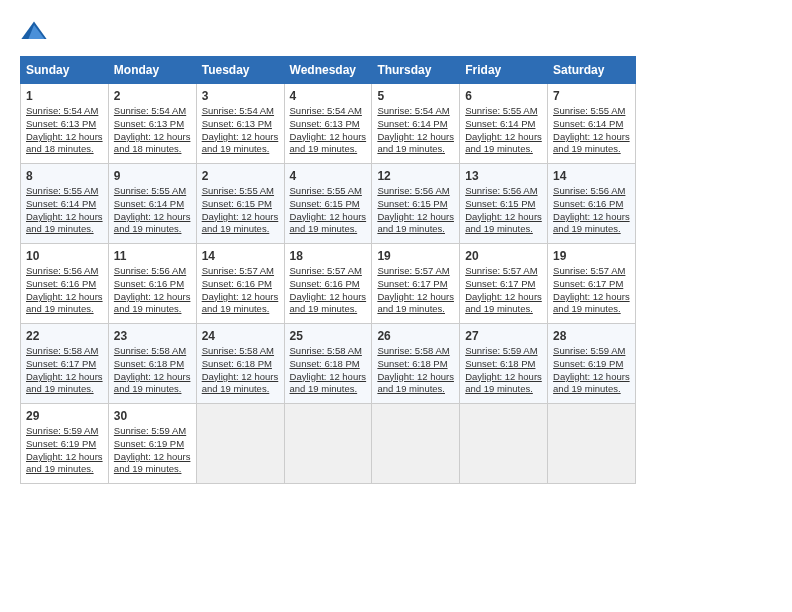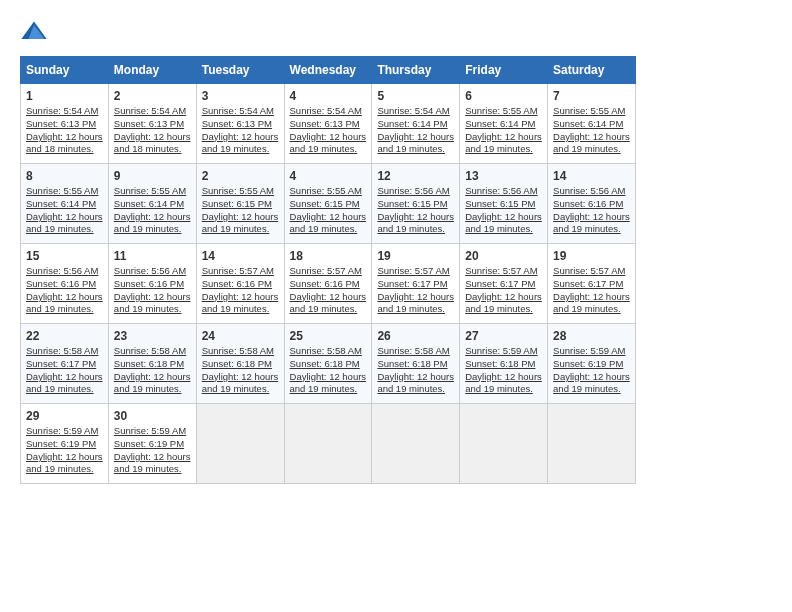--- a/index.html
+++ b/index.html
@@ -192,21 +192,21 @@
         <span class="day-num">13</span>
         <div class="day-info">Sunrise: 5:56 AM<br>Sunset: 6:15 PM<br>Daylight: 12 hours<br>and 19 minutes.</div>
           </td>
           <td>
         <span class="day-num">14</span>
         <div class="day-info">Sunrise: 5:56 AM<br>Sunset: 6:16 PM<br>Daylight: 12 hours<br>and 19 minutes.</div>
           </td>
         </tr>
         <tr>
           <td>
-        <span class="day-num">15</span>
+        <span class="day-num">10</span>
         <div class="day-info">Sunrise: 5:56 AM<br>Sunset: 6:16 PM<br>Daylight: 12 hours<br>and 19 minutes.</div>
           </td>
           <td>
         <span class="day-num">11</span>
         <div class="day-info">Sunrise: 5:56 AM<br>Sunset: 6:16 PM<br>Daylight: 12 hours<br>and 19 minutes.</div>
           </td>
           <td>
         <span class="day-num">14</span>
         <div class="day-info">Sunrise: 5:57 AM<br>Sunset: 6:16 PM<br>Daylight: 12 hours<br>and 19 minutes.</div>
           </td>

